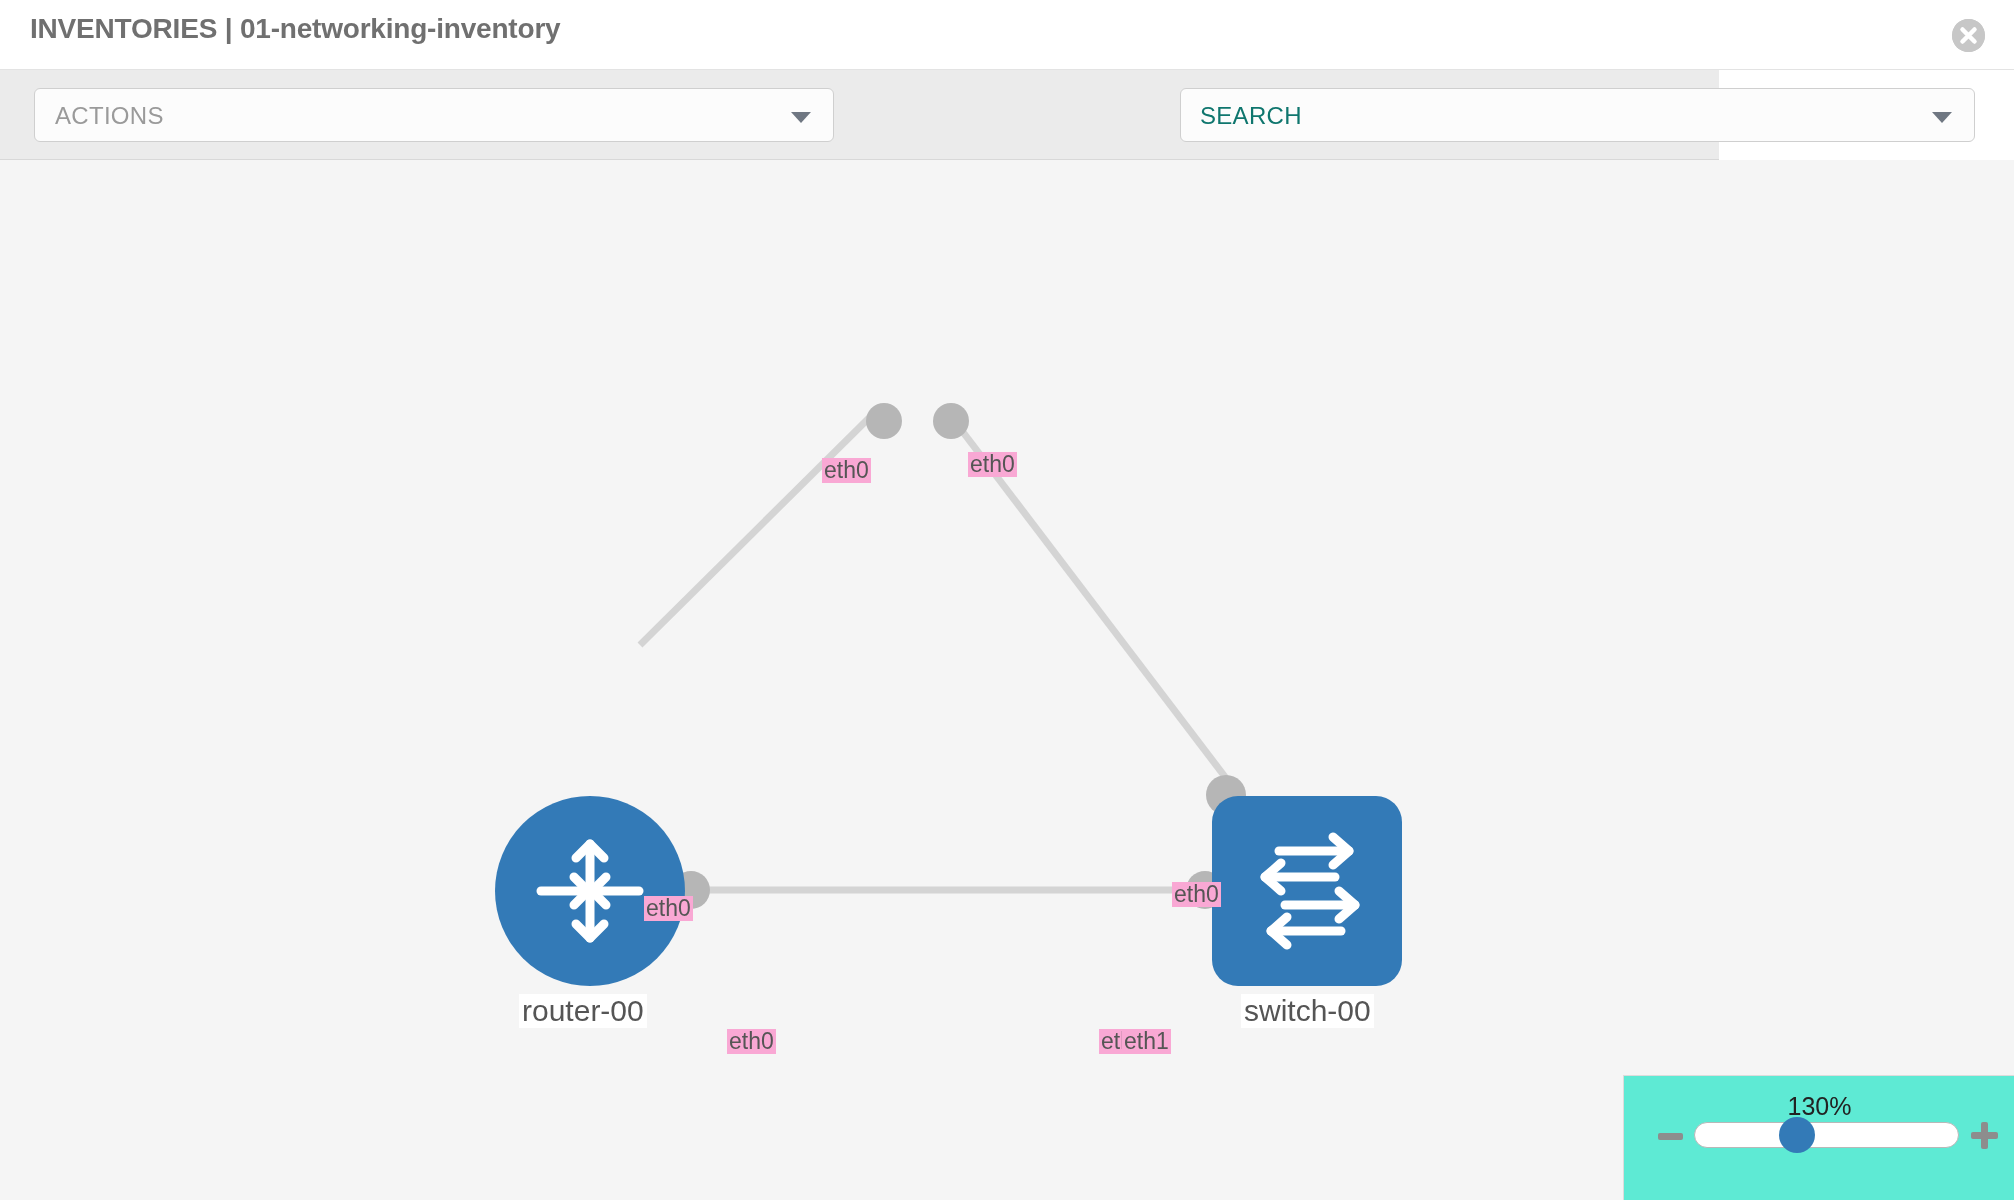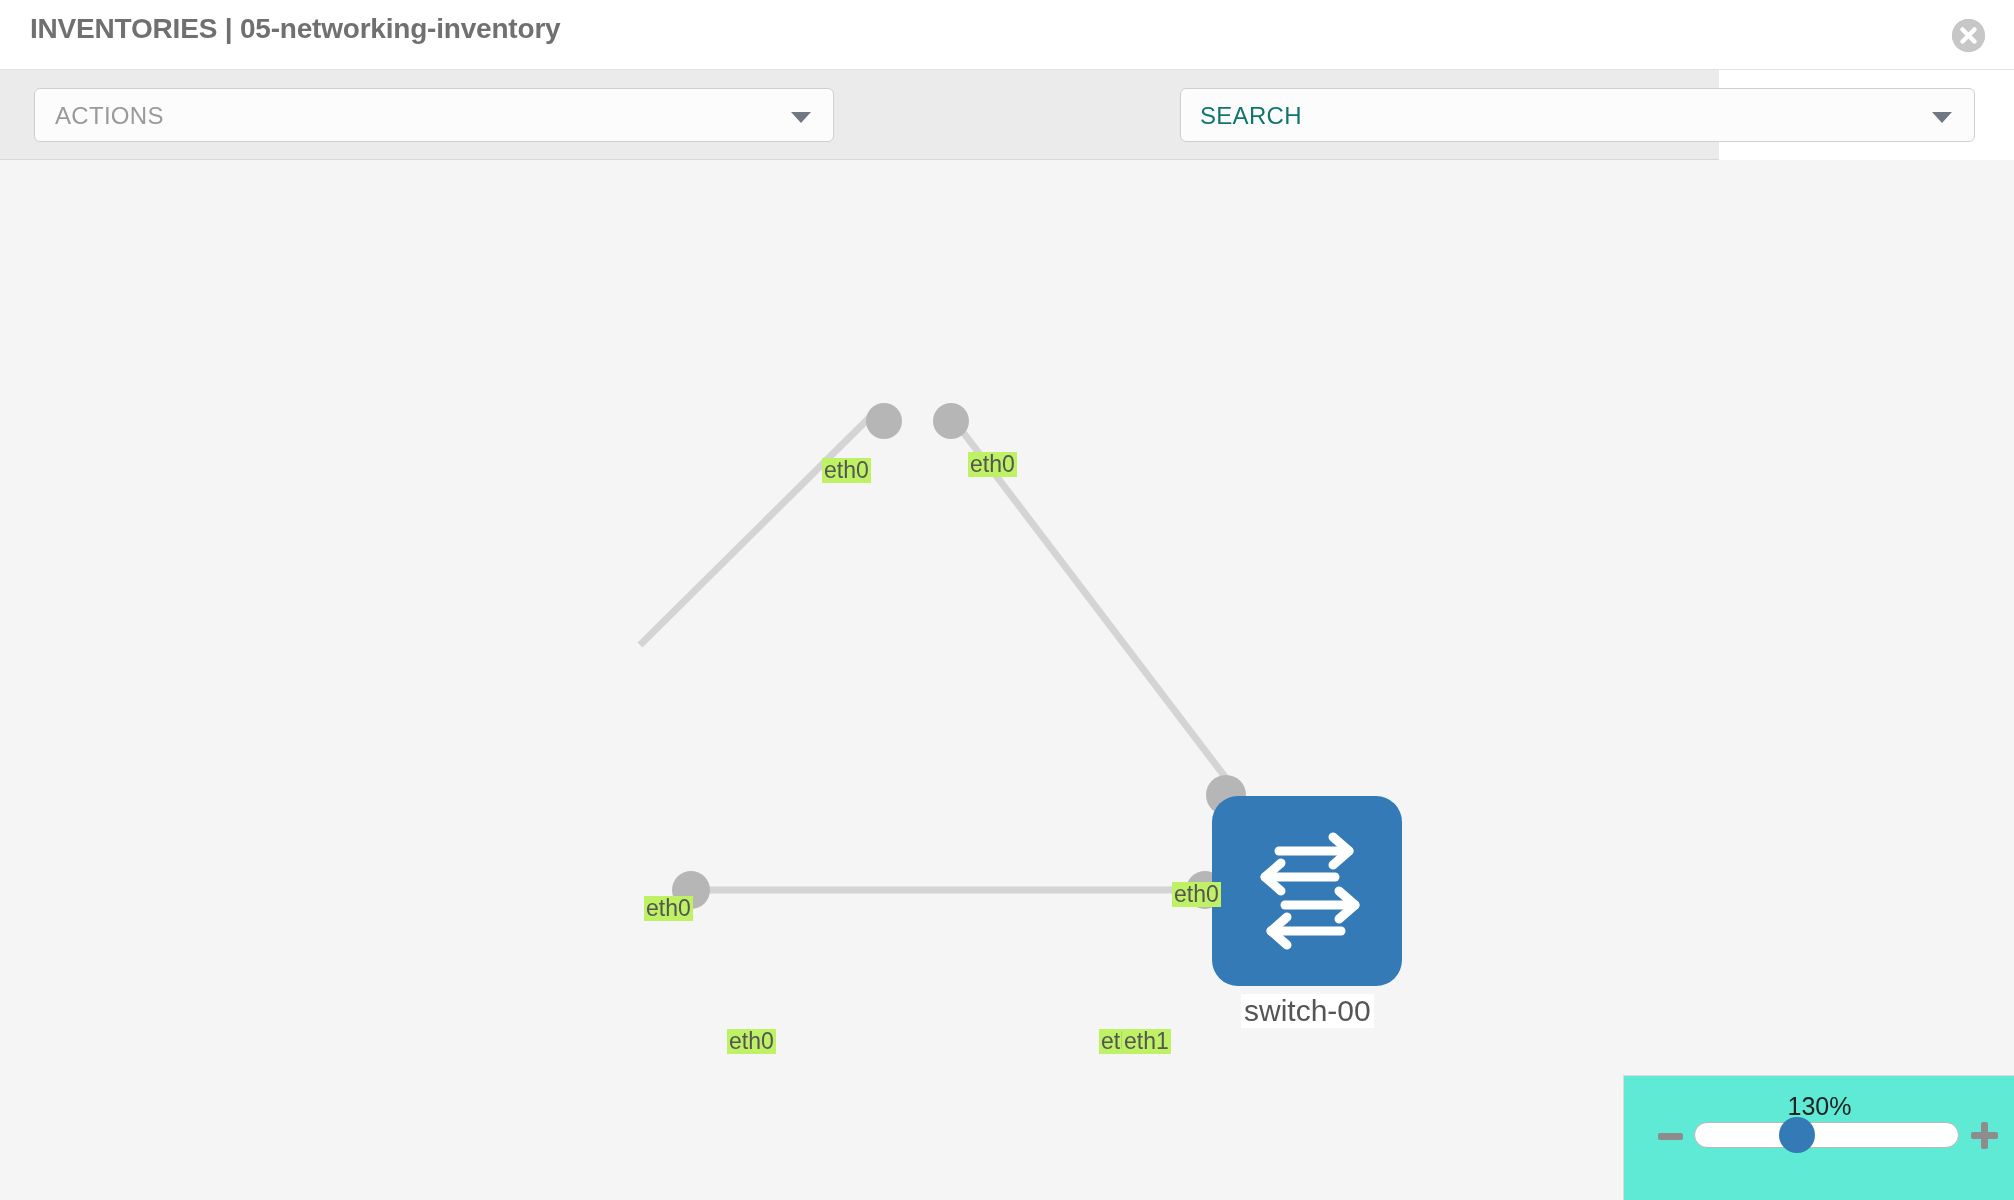--- a/index.html
+++ b/index.html
@@ -157,21 +157,21 @@
     background: #ffffff;
     padding: 0 3px;
     line-height: 1.12;
   }
 
   .iface-label {
     position: absolute;
     white-space: nowrap;
     font-size: 23px;
     color: #555555;
-    background: #bef264;
+    background: #f9a8d4;
     padding: 0 2px;
     line-height: 1.1;
   }
 
   .iface-dot {
     position: absolute;
     background: #b6b6b6;
     border-radius: 50%;
   }
 
@@ -243,21 +243,21 @@
     background: #337ab7;
     cursor: pointer;
   }
 </style>
 </head>
 <body>
 
 <div id="app">
 
   <div class="header">
-    <div class="header-title">INVENTORIES | 05-networking-inventory</div>
+    <div class="header-title">INVENTORIES | 01-networking-inventory</div>
     <div class="close-btn">
       <svg width="33" height="33" viewBox="0 0 33 33" aria-hidden="true">
         <circle cx="16.5" cy="16.5" r="16.5" fill="#c7c7c7"></circle>
         <path d="M10.5 10.5 L22.5 22.5 M22.5 10.5 L10.5 22.5" stroke="#ffffff" stroke-width="4.5" stroke-linecap="round"></path>
       </svg>
     </div>
   </div>
 
   <div class="toolbar">
 
@@ -304,20 +304,41 @@
     <div class="iface-dot" style="left:866px; top:243px; width:36px; height:36px;"></div>
     <div class="iface-dot" style="left:933px; top:243px; width:36px; height:36px;"></div>
     <div class="iface-dot" style="left:672px; top:711px; width:38px; height:38px;"></div>
     <div class="iface-dot" style="left:1206px; top:615px; width:40px; height:40px;"></div>
     <div class="iface-dot" style="left:1186px; top:711px; width:38px; height:38px;"></div>
 
 
     <div class="iface-label" style="left:822px; top:298px;">eth0</div>
     <div class="iface-label" style="left:968px; top:292px;">eth0</div>
 
+    <div class="node" style="left:495px; top:636px;">
+      <div class="node-shape router">
+        <svg width="118" height="118" viewBox="0 0 118 118" aria-hidden="true">
+          <g stroke="#ffffff" stroke-width="9" stroke-linecap="round" stroke-linejoin="round" fill="none">
+
+            <path d="M59 59 L59 12"></path>
+            <path d="M45 26 L59 12 L73 26"></path>
+
+            <path d="M59 59 L59 106"></path>
+            <path d="M45 92 L59 106 L73 92"></path>
+
+            <path d="M10 59 L57 59"></path>
+            <path d="M43 45 L57 59 L43 73"></path>
+
+            <path d="M108 59 L61 59"></path>
+            <path d="M75 45 L61 59 L75 73"></path>
+          </g>
+        </svg>
+      </div>
+      <div class="node-label" style="left:24px; top:198px;">router-00</div>
+    </div>
 
     <div class="iface-label" style="left:644px; top:736px;">eth0</div>
     <div class="iface-label" style="left:727px; top:869px;">eth0</div>
 
     <div class="node" style="left:1212px; top:636px;">
       <div class="node-shape switch">
         <svg width="124" height="124" viewBox="0 0 124 124" aria-hidden="true">
           <g stroke="#ffffff" stroke-width="9" stroke-linecap="round" stroke-linejoin="round" fill="none">
 
             <path d="M34 22 L104 22"></path>

